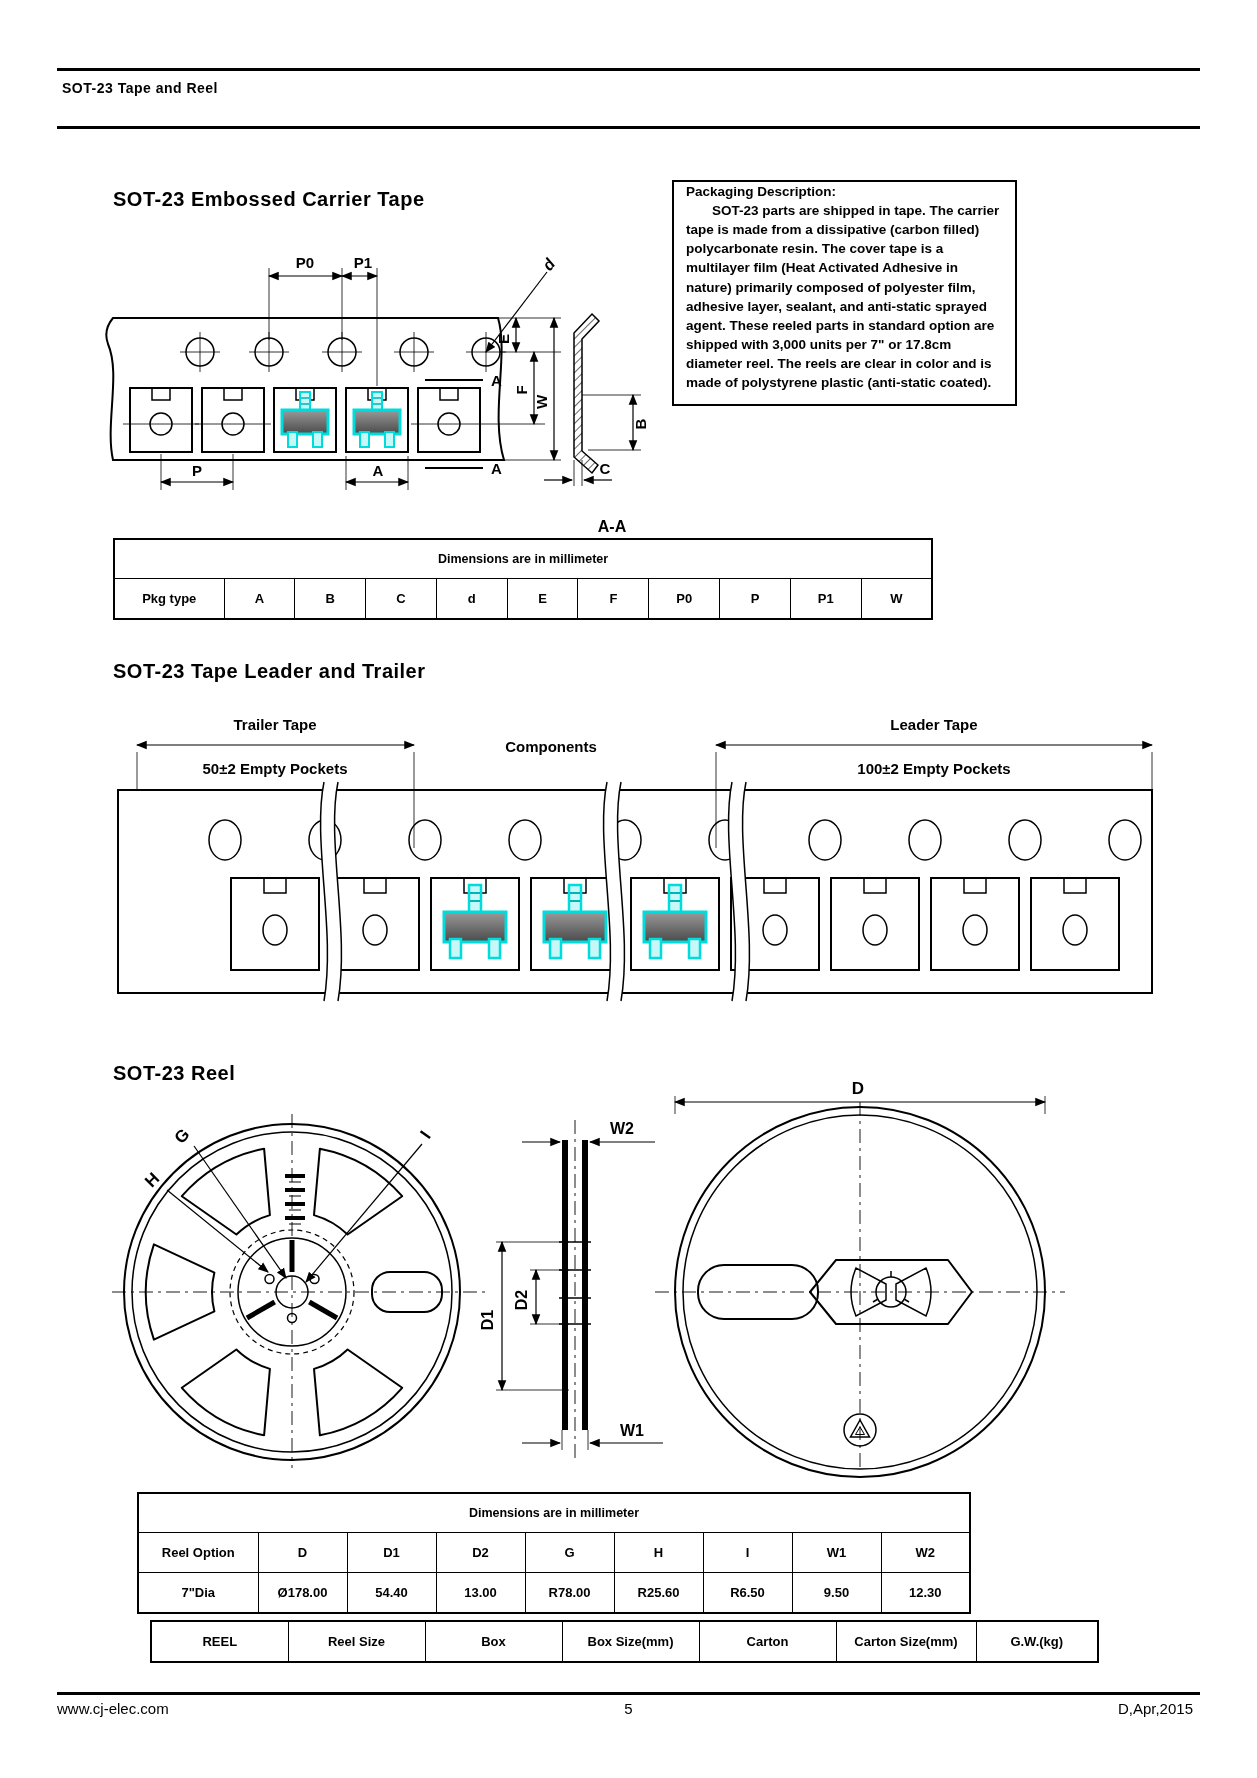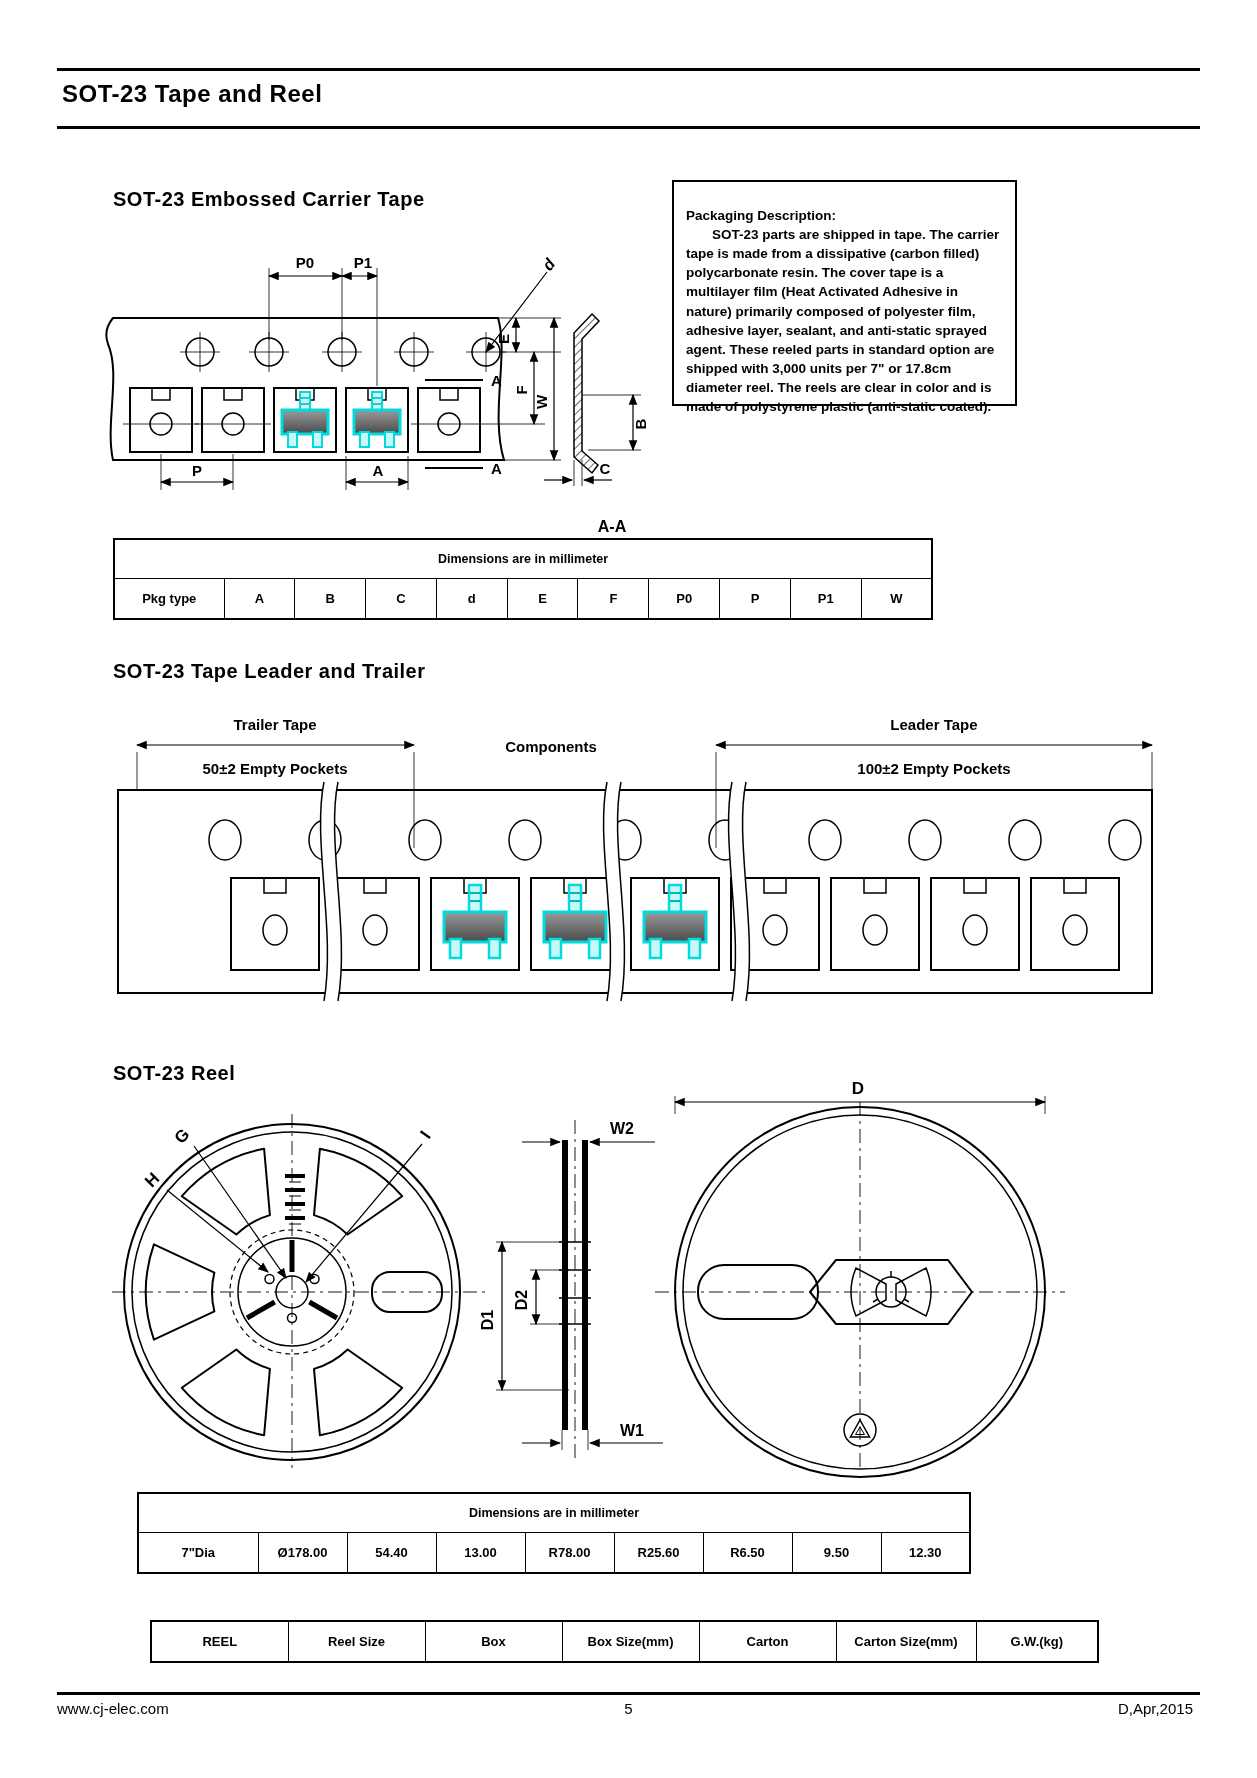--- a/index.html
+++ b/index.html
@@ -1,22 +1,22 @@
 <!DOCTYPE html>
 <html><head>
 <meta charset="utf-8">
 <style>
   html,body{margin:0;padding:0;background:#888;}
   .page{position:relative;width:1257px;height:1778px;background:#fff;
         font-family:"Liberation Sans",sans-serif;color:#000;overflow:hidden;}
   .abs{position:absolute;}
   .rule{position:absolute;background:#000;}
-  .doc-title{font-size:24px;font-weight:bold;letter-spacing:.5px;}
+  .doc-title{font-size:14px;font-weight:bold;letter-spacing:.5px;}
   .sec-title{font-size:20px;font-weight:bold;letter-spacing:.5px;}
-  .pkg-box{position:absolute;border:2px solid #000;padding:24px 12px;box-sizing:border-box;}
+  .pkg-box{position:absolute;border:2px solid #000;padding:0 12px;box-sizing:border-box;}
   .pkg-box h4{margin:2px 0 2px 0;font-size:13.5px;}
   .pkg-box p{margin:0;font-size:13.5px;font-weight:bold;line-height:1.42;text-indent:26px;}
   table{border-collapse:collapse;table-layout:fixed;position:absolute;background:#fff;}
   table,td,th{border:2px solid #000;}
   td,th{border-width:1.5px;text-align:center;vertical-align:middle;
         font-weight:bold;font-size:13px;padding:12px;overflow:hidden;white-space:nowrap;}
   .cap-row th{font-size:12.5px;}
   svg{position:absolute;overflow:visible;}
   svg text{font-family:"Liberation Sans",sans-serif;font-weight:bold;fill:#000;}
   .dim{stroke:#000;stroke-width:1.2;fill:none;}
@@ -468,20 +468,31 @@
 
   <table style="left:137px;top:1492px;width:832px;">
     <colgroup>
         <col style="width:120px">
         <col span="8" style="width:89px">
       </colgroup>
     <tbody>
         <tr class="cap-row" style="height:20px;">
           <th colspan="9">Dimensions are in millimeter</th>
         </tr>
+    <tr style="height:26px;">
+      <th>Reel Option</th>
+      <th>D</th>
+      <th>D1</th>
+      <th>D2</th>
+      <th>G</th>
+      <th>H</th>
+      <th>I</th>
+      <th>W1</th>
+      <th>W2</th>
+    </tr>
     <tr style="height:28px;">
       <td>7"Dia</td>
       <td>Ø178.00</td>
       <td>54.40</td>
       <td>13.00</td>
       <td>R78.00</td>
       <td>R25.60</td>
       <td>R6.50</td>
       <td>9.50</td>
       <td>12.30</td>

